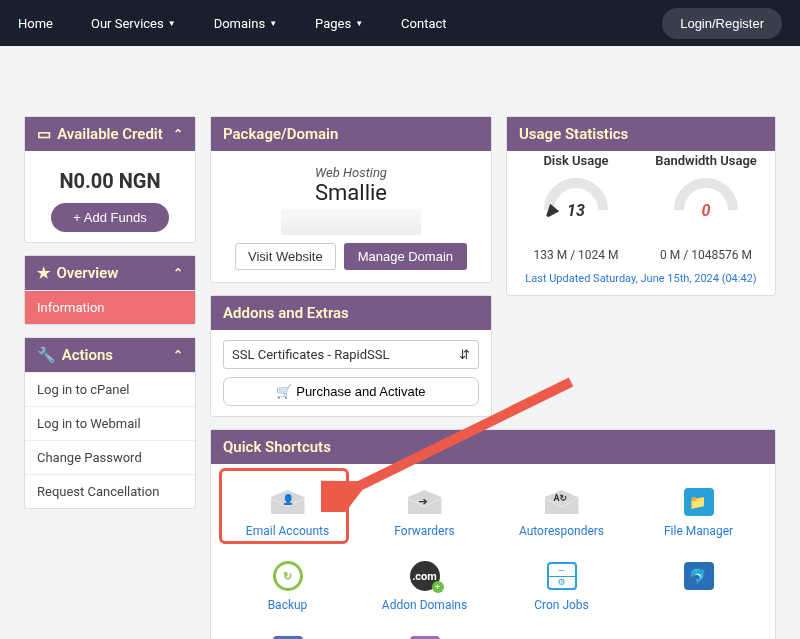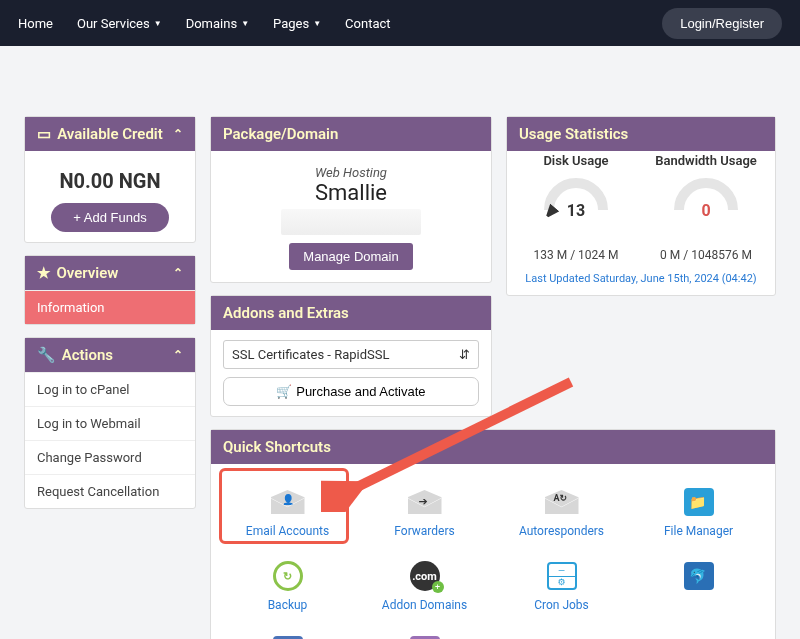--- a/index.html
+++ b/index.html
@@ -1,18 +1,18 @@
 <!DOCTYPE html>
 <html><head>
 <meta charset="utf-8">
 <style>
 * { box-sizing: border-box; margin: 0; padding: 0; }
 body { font-family: -apple-system, BlinkMacSystemFont, "Segoe UI", Roboto, sans-serif; background: #f3f4f6; color: #333; font-size: 14px; }
 .topnav { background: #1a1f2e; height: 46px; display: flex; align-items: center; justify-content: space-between; padding: 0 18px; }
-.topnav-left { display: flex; gap: 24px; }
+.topnav-left { display: flex; gap: 38px; }
 .navlink { color: #fff; font-size: 13px; text-decoration: none; display: flex; align-items: center; gap: 4px; cursor: pointer; }
 .caret { font-size: 8px; }
 .login-btn { background: #3a3f4e; color: #fff; border: none; padding: 8px 18px; border-radius: 18px; font-size: 13px; cursor: pointer; }
 .container { max-width: 780px; margin: 0 auto; padding: 70px 14px 0; display: flex; gap: 14px; }
 .sidebar { width: 172px; flex-shrink: 0; }
 .main { flex: 1; display: flex; gap: 14px; }
 .col-left { flex: 1; min-width: 0; }
 .col-right { width: 270px; flex-shrink: 0; }
 .panel { background: #fff; border: 1px solid #ddd; border-radius: 3px; margin-bottom: 12px; }
 .panel-head { background: #785a89; color: #fef9c3; padding: 8px 12px; font-weight: 600; font-size: 15px; display: flex; align-items: center; justify-content: space-between; }
@@ -30,21 +30,21 @@
 .pkg-image { height: 26px; margin: 4px auto 8px; background: linear-gradient(#f8f8f8,#eee); border-radius: 2px; width: 140px; }
 .pkg-btns { display: flex; gap: 8px; justify-content: center; }
 .btn-white { background: #fff; border: 1px solid #ccc; color: #333; border-radius: 3px; padding: 5px 12px; font-size: 13px; cursor: pointer; }
 .btn-purple-sm { background: #785a89; color: #fff; border: none; border-radius: 3px; padding: 6px 14px; font-size: 13px; cursor: pointer; }
 .addon-select { width: 100%; border: 1px solid #ccc; border-radius: 3px; padding: 6px 8px; font-size: 13px; margin-bottom: 8px; background: #fff; cursor: pointer; text-align: left; position: relative; }
 .addon-select::after { content: "⇵"; position: absolute; right: 8px; }
 .btn-activate { width: 100%; border: 1px solid #ccc; background: #fff; border-radius: 7px; padding: 6px; font-size: 13px; cursor: pointer; }
 .usage-row { display: flex; justify-content: space-around; padding: 2px 4px 2px; }
 .usage-col { text-align: center; width: 50%; }
 .usage-title { font-weight: 600; font-size: 13px; margin-bottom: 6px; }
-.gauge { width: 70px; height: 50px; margin: 0 auto 19px; position: relative; }
+.gauge { width: 70px; height: 50px; margin: 0 auto 19px; position: relative; font-style: italic; }
 .gauge-arc { position: absolute; width: 64px; height: 64px; border: 10px solid #e5e5e5; border-radius: 50%; top: 4px; left: 3px; clip-path: inset(0 0 50% 0); }
 .gauge-tick { position: absolute; width: 12px; height: 12px; background: #333; bottom: 6px; left: 4px; transform: rotate(-50deg); clip-path: polygon(0 40%, 100% 0, 100% 100%, 0 60%); }
 .gauge-val { position: absolute; width: 100%; text-align: center; font-weight: 700; font-size: 16px; bottom: 4px; }
 .gauge-val.red { color: #d9534f; }
 .usage-sub { font-size: 12px; color: #444; margin-top: 24px; }
 .usage-updated { text-align: center; font-size: 11px; color: #2a7bd4; padding: 8px 4px 10px; }
 .shortcuts-body { padding: 14px 8px 4px; display: flex; flex-wrap: wrap; }
 .shortcut { width: 25%; text-align: center; padding: 6px 4px 14px; cursor: pointer; }
 .shortcut-label { color: #2a7bd4; font-size: 12px; margin-top: 4px; }
 .shortcut-icon { width: 40px; height: 36px; margin: 0 auto; display: flex; align-items: center; justify-content: center; }
@@ -118,20 +118,21 @@
         <div class="col-left">
           <div class="panel">
             <div class="panel-head">
                 <span>Package/Domain</span>
               </div>
             <div class="pkg-body">
               <div class="pkg-type">Web Hosting</div>
               <div class="pkg-name">Smallie</div>
               <div class="pkg-image"></div>
               <div class="pkg-btns">
+                <button class="btn-white">Visit Website</button>
                 <button class="btn-purple-sm">Manage Domain</button>
               </div>
             </div>
           </div>
 
           <div class="panel">
             <div class="panel-head">
                 <span>Addons and Extras</span>
               </div>
             <div class="panel-body">

